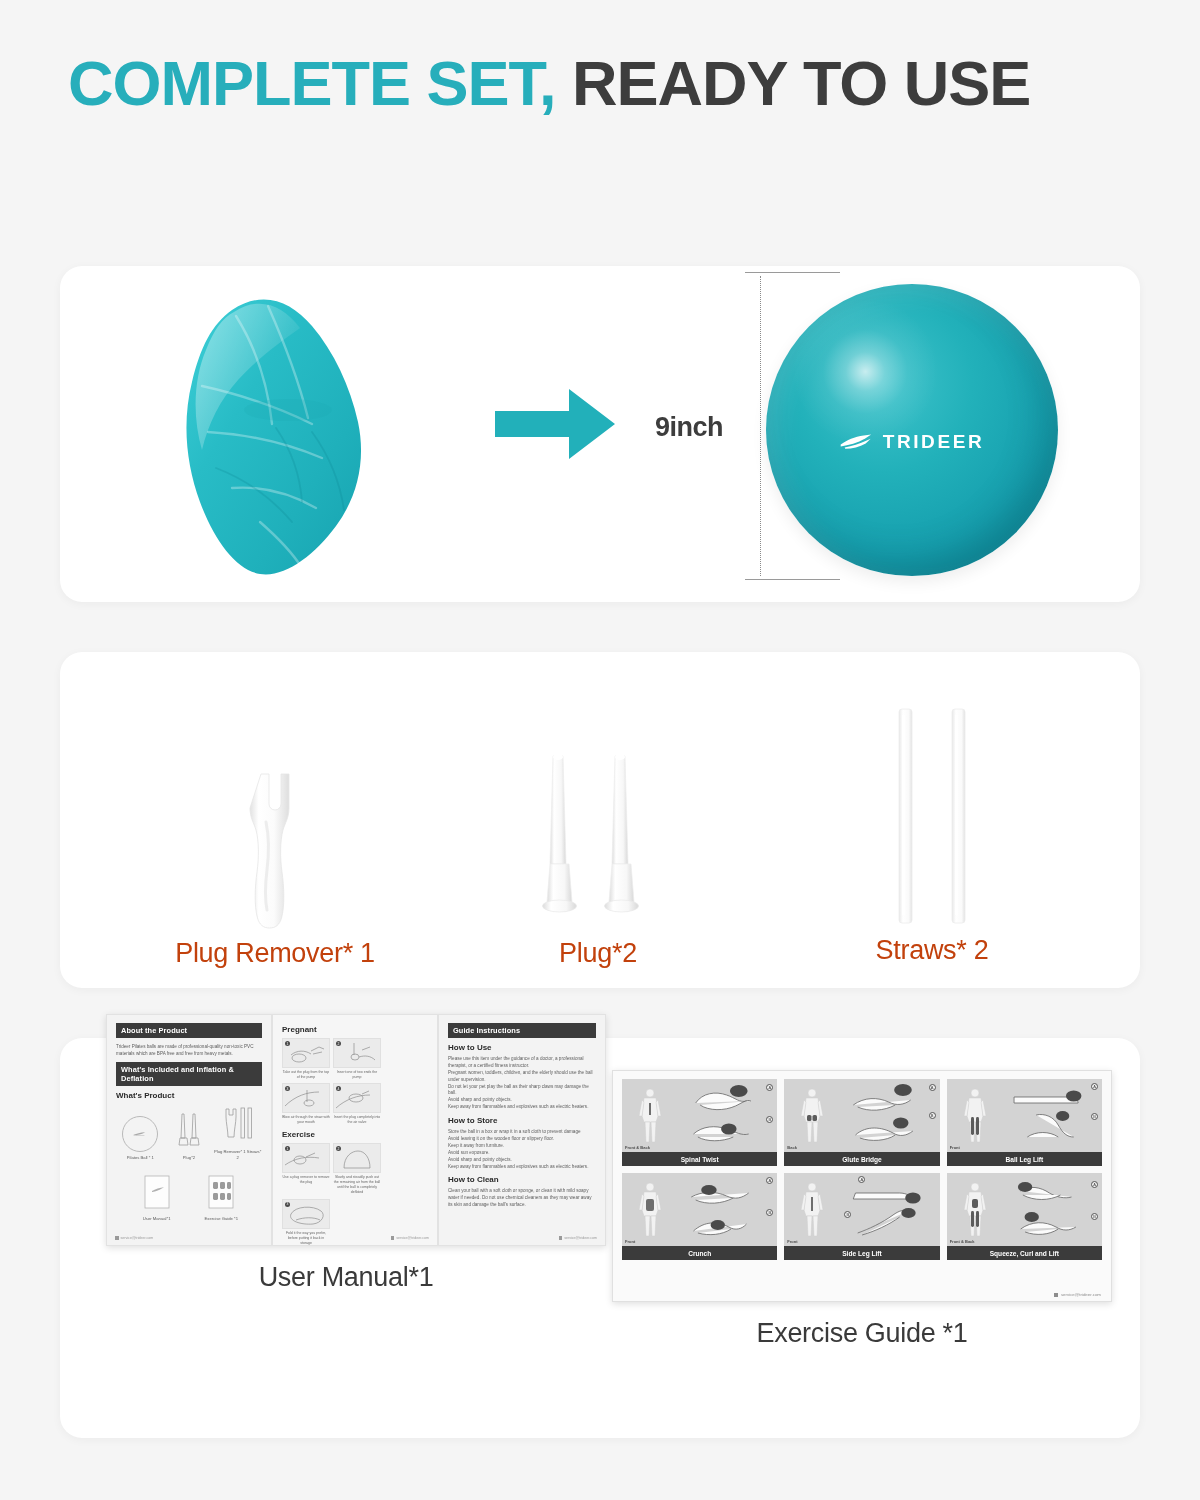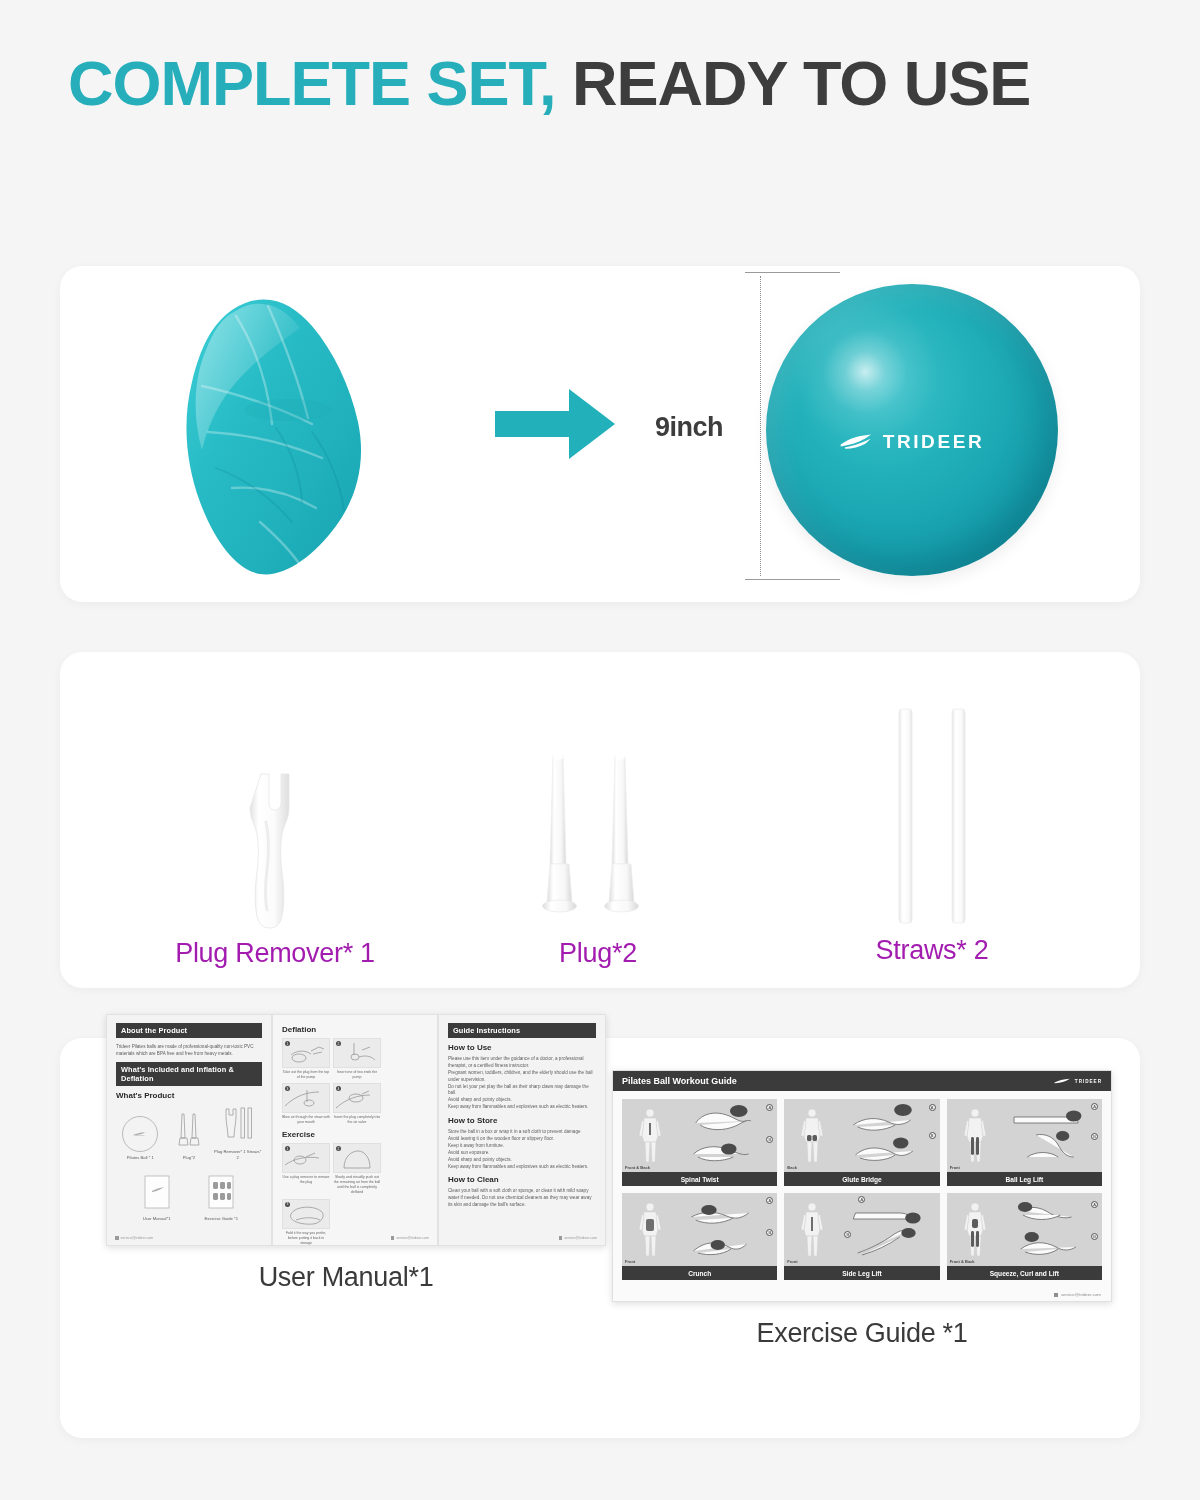--- a/index.html
+++ b/index.html
@@ -108,21 +108,21 @@
     text-align: center;
   }
   .part .art {
     position: relative;
     height: 240px;
     display: flex; align-items: flex-end; justify-content: center;
   }
   .part .caption {
     margin-top: 8px;
     font-size: 27px;
-    color: #a21caf;
+    color: #c2410c;
     letter-spacing: -0.3px;
   }
   #part-remover { left: 110px; top: 690px; width: 330px; }
   #part-plug    { left: 448px; top: 690px; width: 300px; }
   #part-straws  { left: 772px; top: 687px; width: 320px; }
 
   
   .doc { position: absolute; }
   .doc .caption {
     margin-top: 16px; text-align: center;
@@ -436,21 +436,21 @@
         </div>
       </div>
 
       <div class="mfoot" style="left:8px; right:auto;">
         <span class="sq"></span>
         <span>service@trideer.com</span>
       </div>
     </div>
 
     <div class="mpage p2">
-      <div class="mtitle" style="margin-top:2px;">Deflation</div>
+      <div class="mtitle" style="margin-top:2px;">Pregnant</div>
       <div class="steps">
         <div class="step">
           <div class="img">
             <span class="num">1</span>
             <svg width="48" height="30" viewBox="0 0 48 30" aria-hidden="true">
                 <g fill="none" stroke="#8e8e8e" stroke-width="0.7">
                   <path d="M8 16 c6 -5 14 -5 20 -1"></path>
                   <ellipse cx="16" cy="19" rx="7" ry="4"></ellipse>
                   <path d="M28 12 l8 -4 l5 2"></path>
                   <path d="M30 15 l9 -2"></path>
@@ -569,29 +569,20 @@
         <span>service@trideer.com</span>
       </div>
     </div>
 
   </div>
   <div class="caption">User Manual*1</div>
 </div>
 
 <div class="doc" id="doc-exercise">
   <div class="ex-sheet">
-    <div class="ex-head">
-      <span>Pilates Ball Workout Guide</span>
-      <span style="display:flex;align-items:center;gap:3px;">
-        <svg width="18" height="7" viewBox="0 0 34 12" aria-hidden="true">
-            <path d="M1 8 C8 4 18 1.4 30 0.6 L24 4 C16 7.4 8 9 1 9.4 Z" fill="#ffffff"></path>
-          </svg>
-        <span style="font-size:4.6px;letter-spacing:1px;">TRIDEER</span>
-      </span>
-    </div>
 
     <div class="ex-grid">
 
       <div class="ex-cell">
         <div class="ex-art">
           <div class="ex-body">
             <svg width="26" height="58" viewBox="0 0 26 58" aria-hidden="true">
                 <g fill="#f2f2f2" stroke="#cfcfcf" stroke-width="0.5">
                   <circle cx="13" cy="6" r="4"></circle>
                   <path d="M7 11 h12 l2 18 l-2 6 h-12 l-2 -6 Z"></path>

